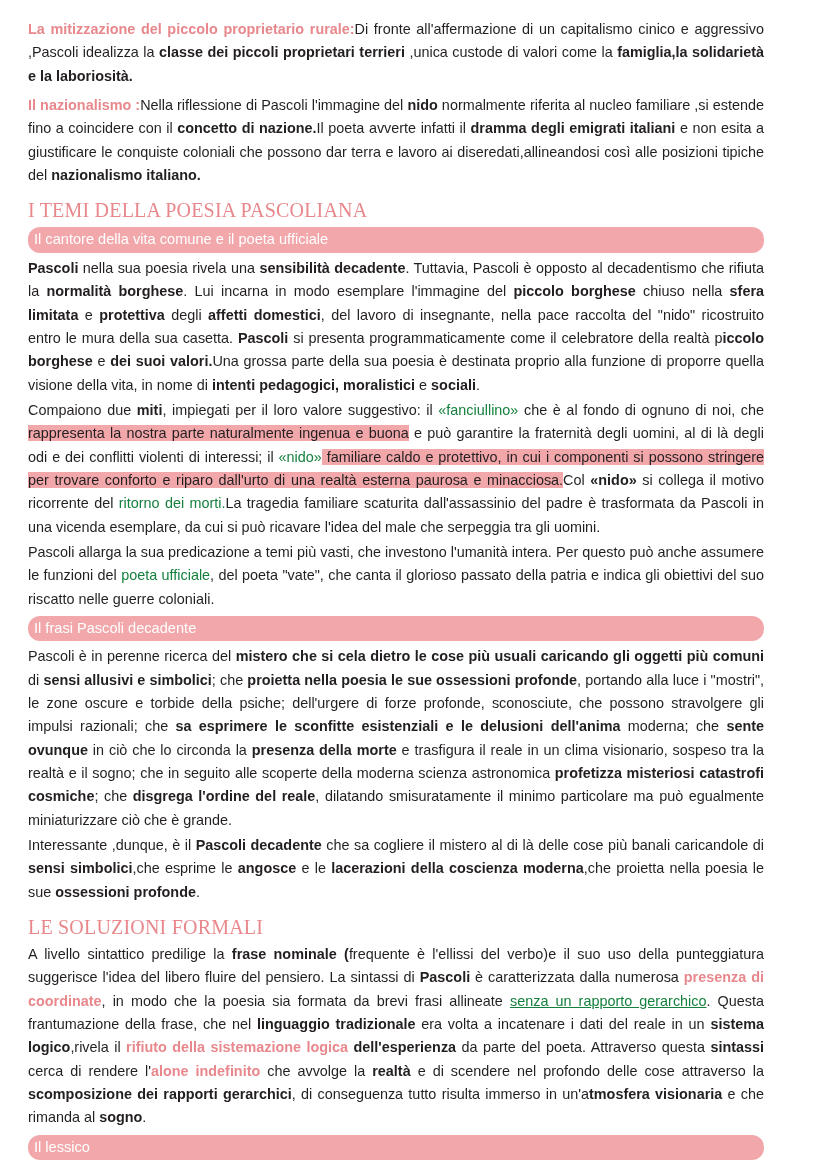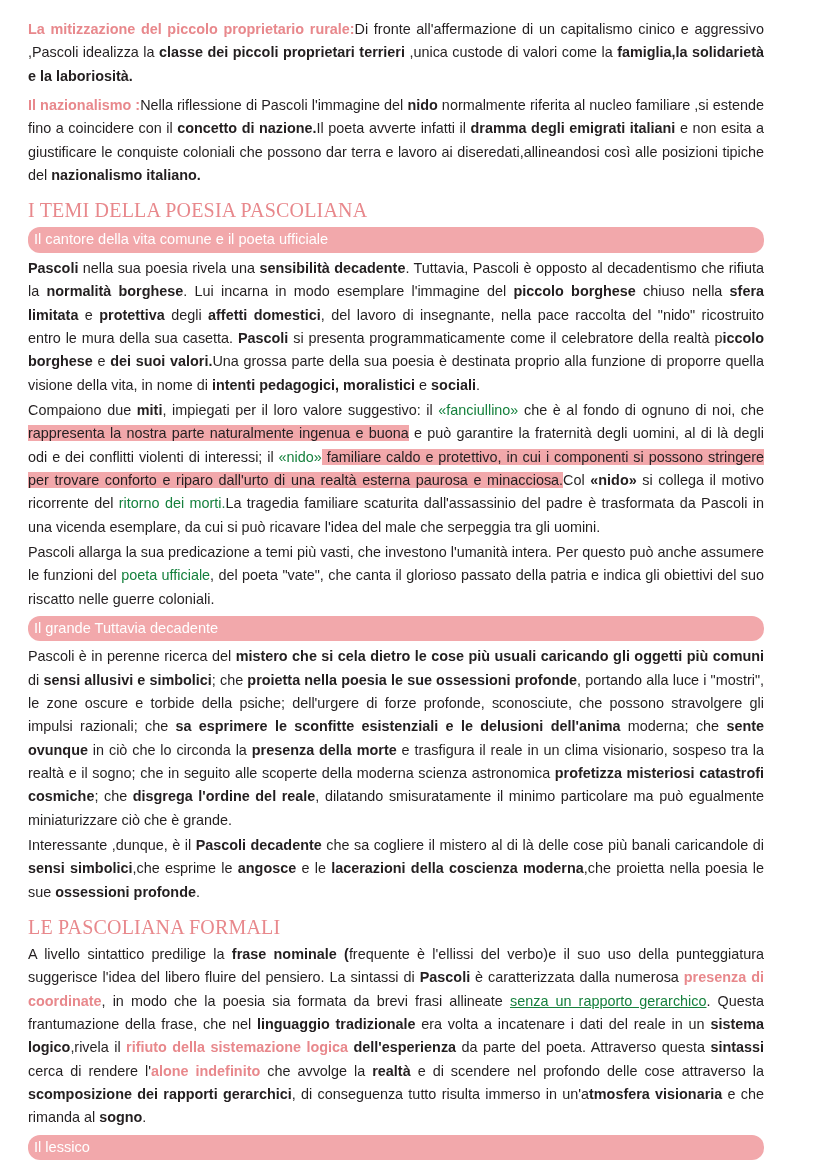--- a/index.html
+++ b/index.html
@@ -72,31 +72,31 @@
   </p>
 
   <p>
     <span>Compaiono due </span><span class="b">miti</span><span>, impiegati per il loro valore suggestivo: il </span><span class="pinkplain">«fanciullino»</span><span> che è al fondo di ognuno di noi, che </span><span class="hl">rappresenta la nostra parte naturalmente ingenua e buona</span><span> e può garantire la fraternità degli uomini, al di là degli odi e dei conflitti violenti di interessi; il </span><span class="pinkplain">«nido»</span><span class="hl"> familiare caldo e protettivo, in cui i componenti si possono stringere per trovare conforto e riparo dall'urto di una realtà esterna paurosa e minacciosa.</span><span>Col </span><span class="b">«nido»</span><span> si collega il motivo ricorrente del </span><span class="pinkplain">ritorno dei morti.</span><span>La tragedia familiare scaturita dall'assassinio del padre è trasformata da Pascoli in una vicenda esemplare, da cui si può ricavare l'idea del male che serpeggia tra gli uomini.</span>
   </p>
 
   <p>
     <span>Pascoli allarga la sua predicazione a temi più vasti, che investono l'umanità intera. Per questo può anche assumere le funzioni del </span><span class="pinkplain">poeta ufficiale</span><span>, del poeta "vate", che canta il glorioso passato della patria e indica gli obiettivi del suo riscatto nelle guerre coloniali.</span>
   </p>
 
-  <div class="bar">Il grande Tuttavia decadente</div>
+  <div class="bar">Il frasi Pascoli decadente</div>
 
   <p>
     <span>Pascoli è in perenne ricerca del </span><span class="b">mistero che si cela dietro le cose più usuali caricando gli oggetti più comuni</span><span> di </span><span class="b">sensi allusivi e simbolici</span><span>; che </span><span class="b">proietta nella poesia le sue ossessioni profonde</span><span>, portando alla luce i "mostri", le zone oscure e torbide della psiche; dell'urgere di forze profonde, sconosciute, che possono stravolgere gli impulsi razionali; che </span><span class="b">sa esprimere le sconfitte esistenziali e le delusioni dell'anima</span><span> moderna; che </span><span class="b">sente ovunque</span><span> in ciò che lo circonda la </span><span class="b">presenza della morte</span><span> e trasfigura il reale in un clima visionario, sospeso tra la realtà e il sogno; che in seguito alle scoperte della moderna scienza astronomica </span><span class="b">profetizza misteriosi catastrofi cosmiche</span><span>; che </span><span class="b">disgrega l'ordine del reale</span><span>, dilatando smisuratamente il minimo particolare ma può egualmente miniaturizzare ciò che è grande.</span>
   </p>
 
   <p>
     <span>Interessante ,dunque, è il </span><span class="b">Pascoli decadente</span><span> che sa cogliere il mistero al di là delle cose più banali caricandole di </span><span class="b">sensi simbolici</span><span>,che esprime le </span><span class="b">angosce</span><span> e le </span><span class="b">lacerazioni della coscienza moderna</span><span>,che proietta nella poesia le sue </span><span class="b">ossessioni profonde</span><span>.</span>
   </p>
 
-  <h2 class="section">LE PASCOLIANA FORMALI</h2>
+  <h2 class="section">LE SOLUZIONI FORMALI</h2>
 
 
   <p>
     <span>A livello sintattico predilige la </span><span class="b">frase nominale (</span><span>frequente è l'ellissi del verbo)e il suo uso della punteggiatura suggerisce l'idea del libero fluire del pensiero.  La sintassi di </span><span class="b">Pascoli</span><span> è caratterizzata dalla numerosa </span><span class="pink">presenza di coordinate</span><span>, in modo che la poesia sia formata da brevi frasi allineate </span><span class="pinkplain u">senza un rapporto gerarchico</span><span>. Questa frantumazione della frase, che nel </span><span class="b">linguaggio tradizionale</span><span> era volta a incatenare i dati del reale in un </span><span class="b">sistema logico</span><span>,rivela il </span><span class="pink">rifiuto della sistemazione logica</span><span> </span><span class="b">dell'esperienza</span><span> da parte del poeta. Attraverso questa </span><span class="b">sintassi</span><span> cerca di rendere l'</span><span class="pink">alone indefinito</span><span> che avvolge la </span><span class="b">realtà</span><span> e di scendere nel profondo delle cose attraverso la </span><span class="b">scomposizione dei rapporti gerarchici</span><span>, di conseguenza tutto risulta immerso in un'a</span><span class="b">tmosfera visionaria</span><span> e che rimanda al </span><span class="b">sogno</span><span>.</span>
   </p>
 
   <div class="bar">Il lessico</div>
 
 </div>
 

